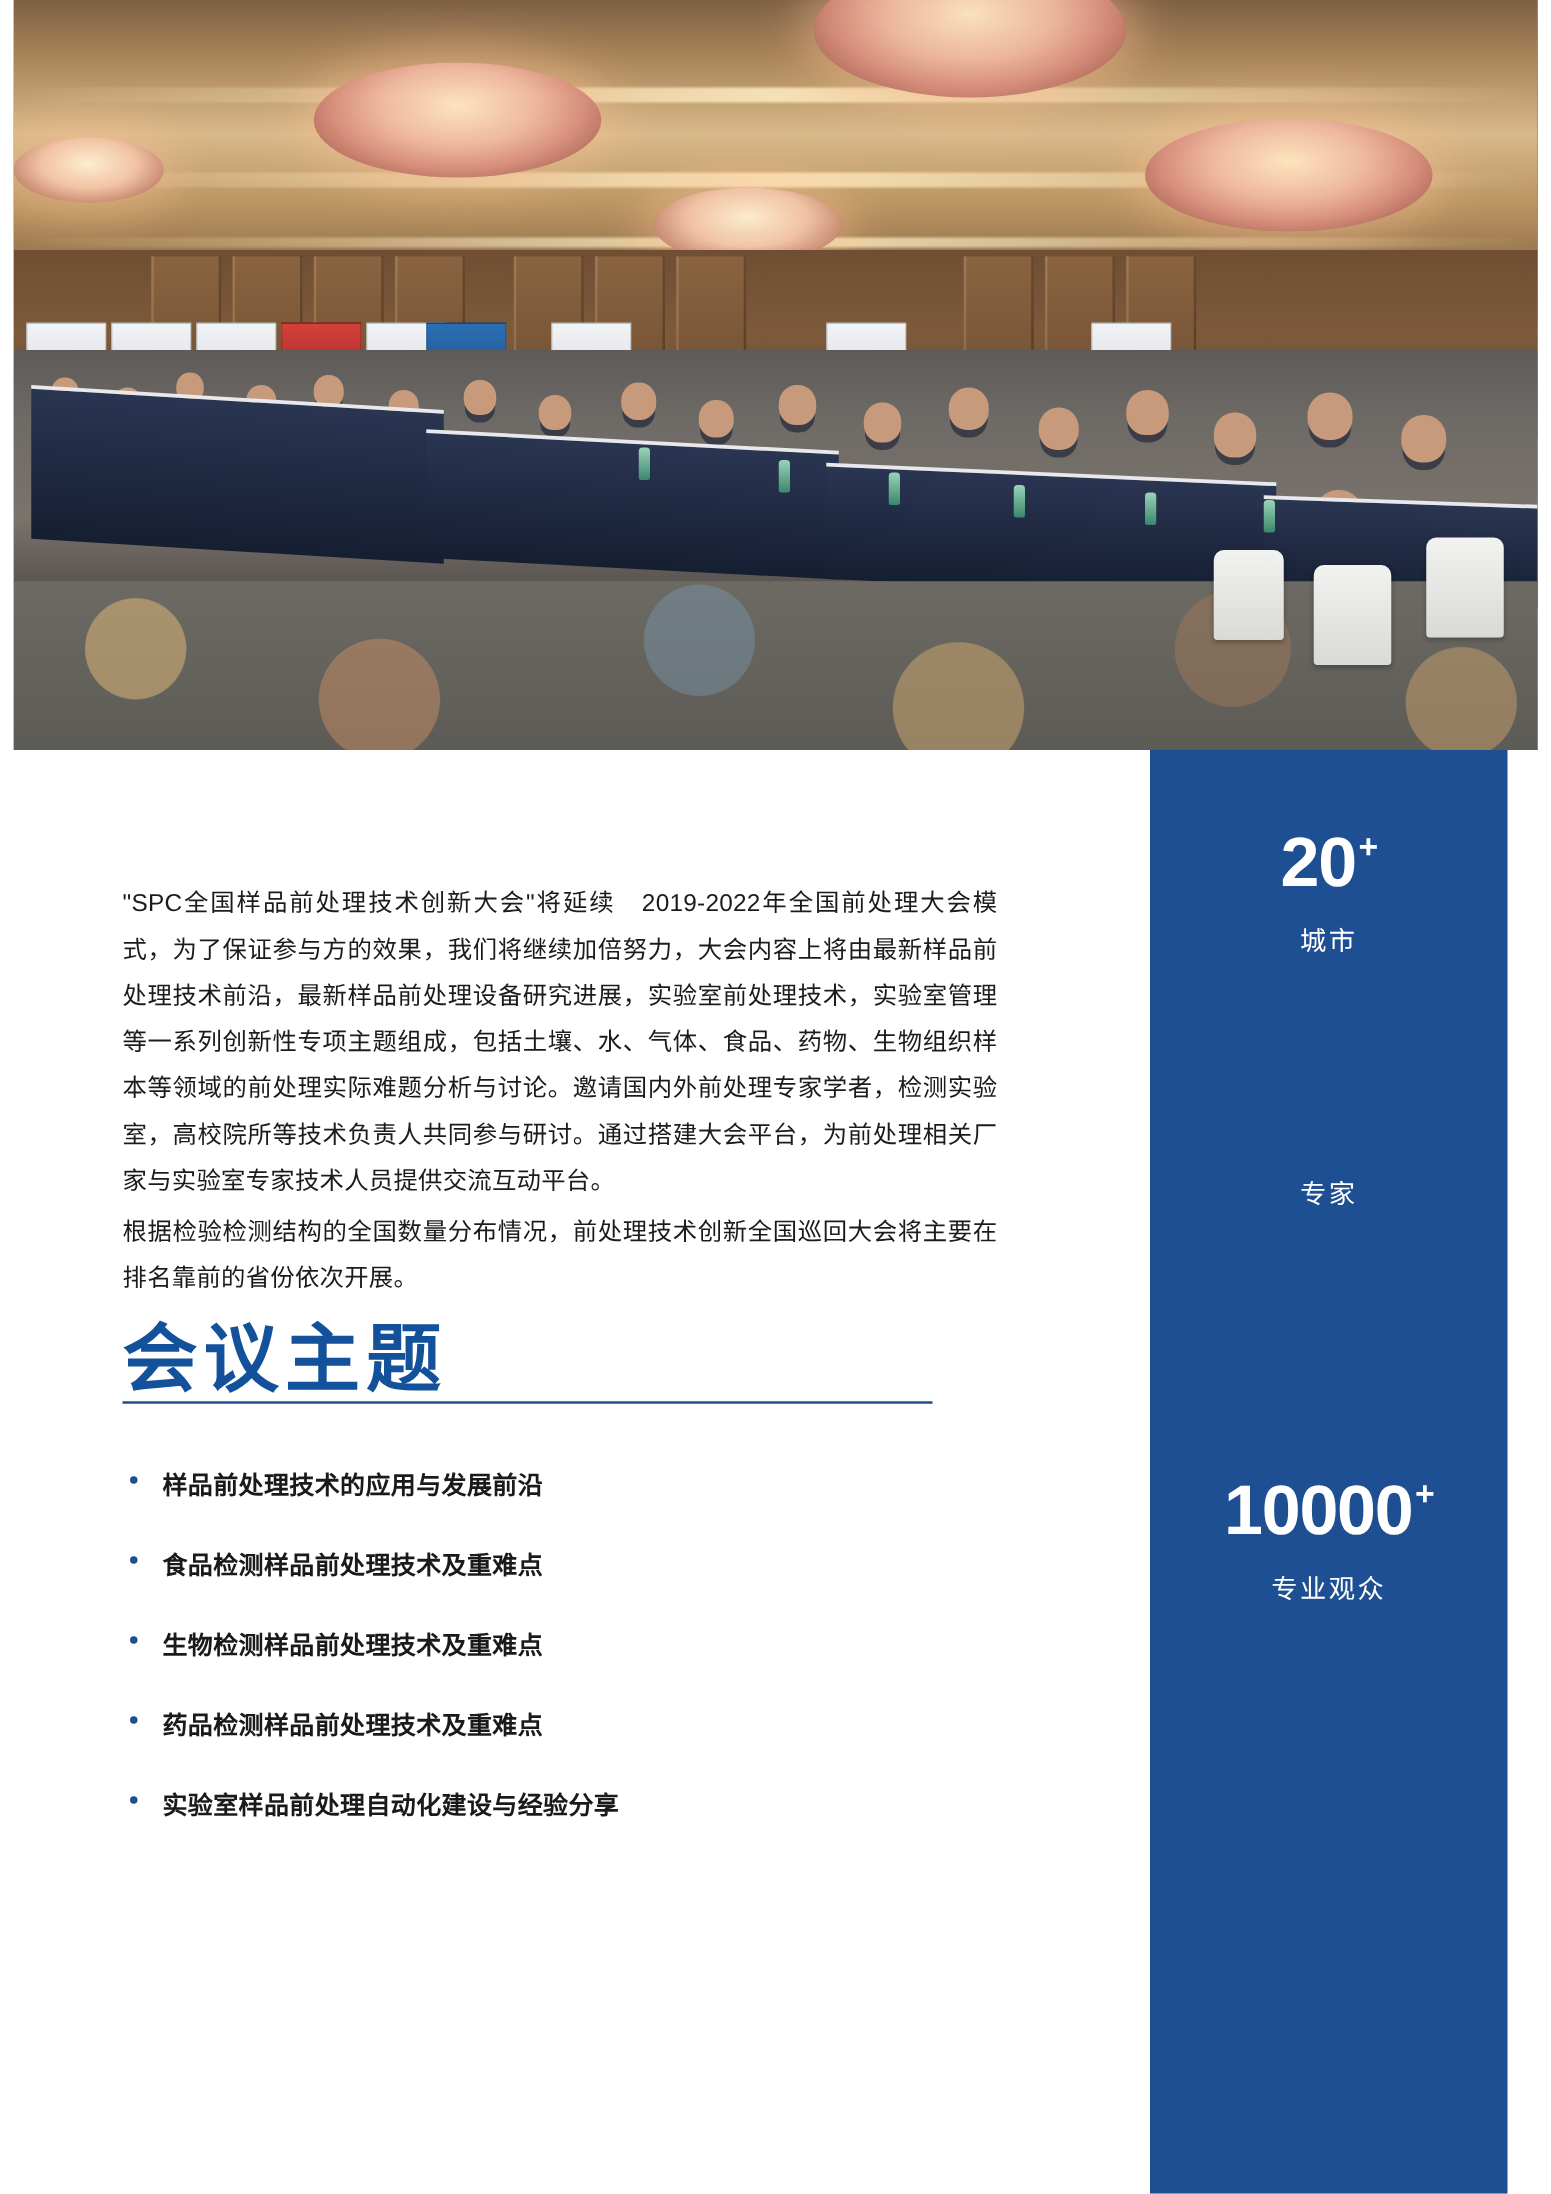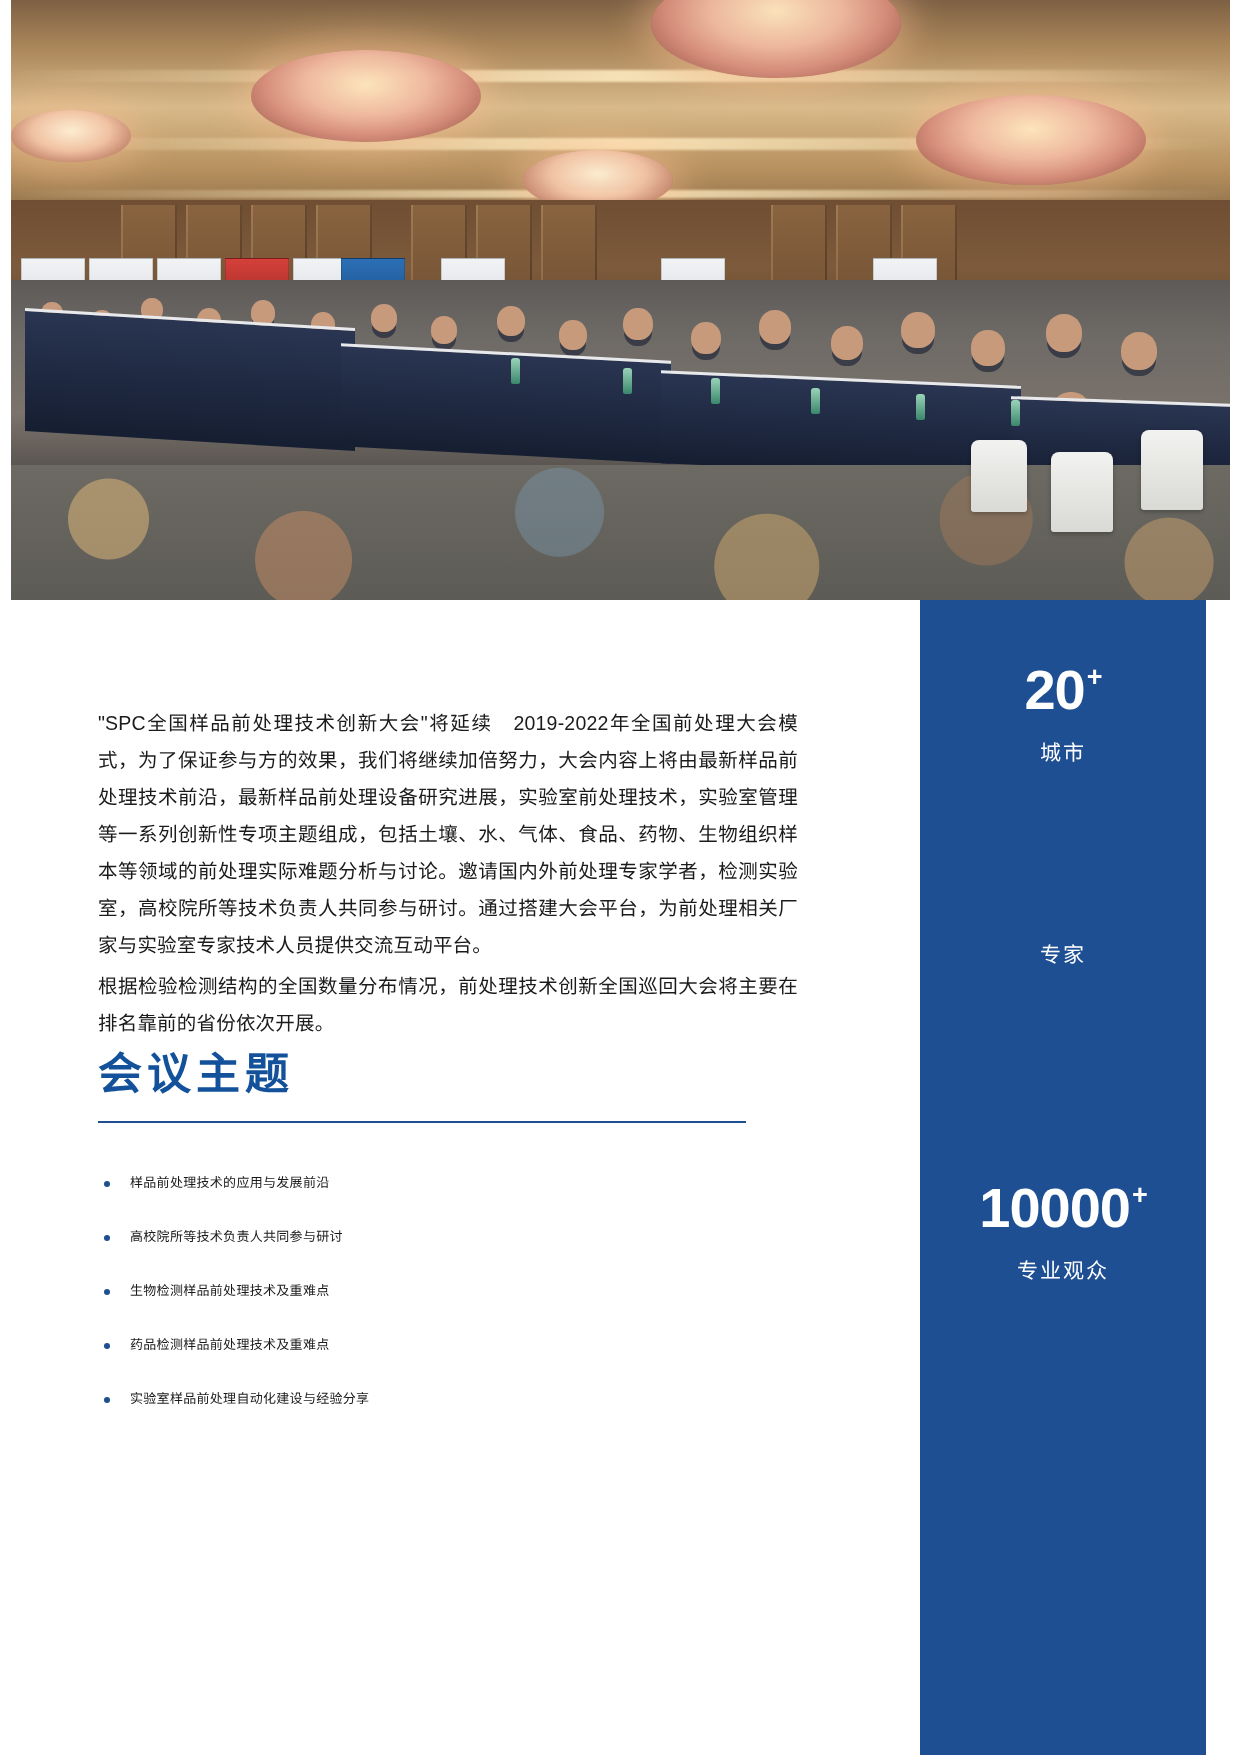--- a/index.html
+++ b/index.html
@@ -144,21 +144,21 @@
     color: #1b1b1b;
     text-align: justify;
     letter-spacing: .2px;
   }
   .para + .para { margin-top: 4px; }
 
   .section-title {
     position: absolute;
     left: 98px;
     top: 438px;
-    font-size: 44px;
+    font-size: 60px;
     font-weight: bold;
     color: #13519b;
     letter-spacing: 5px;
   }
   .title-rule {
     position: absolute;
     left: 98px;
     top: 521px;
     width: 648px;
     height: 2px;
@@ -171,22 +171,22 @@
     top: 572px;
     width: 700px;
     list-style: none;
     margin: 0;
     padding: 0;
   }
   .topic-item {
     position: relative;
     padding-left: 32px;
     margin-bottom: 35px;
-    font-size: 13px;
-    font-weight: normal;
+    font-size: 20px;
+    font-weight: bold;
     color: #1a1a1a;
     letter-spacing: .3px;
   }
   .topic-item:last-child { margin-bottom: 0; }
   .topic-item .dot {
     position: absolute;
     left: 6px;
     top: 9px;
     width: 6px;
     height: 6px;
@@ -333,21 +333,21 @@
     <div class="section-title">会议主题</div>
     <div class="title-rule"></div>
 
     <ul class="topic-list">
       <li class="topic-item">
         <span class="dot"></span>
         <span>样品前处理技术的应用与发展前沿</span>
       </li>
       <li class="topic-item">
         <span class="dot"></span>
-        <span>高校院所等技术负责人共同参与研讨</span>
+        <span>食品检测样品前处理技术及重难点</span>
       </li>
       <li class="topic-item">
         <span class="dot"></span>
         <span>生物检测样品前处理技术及重难点</span>
       </li>
       <li class="topic-item">
         <span class="dot"></span>
         <span>药品检测样品前处理技术及重难点</span>
       </li>
       <li class="topic-item">

